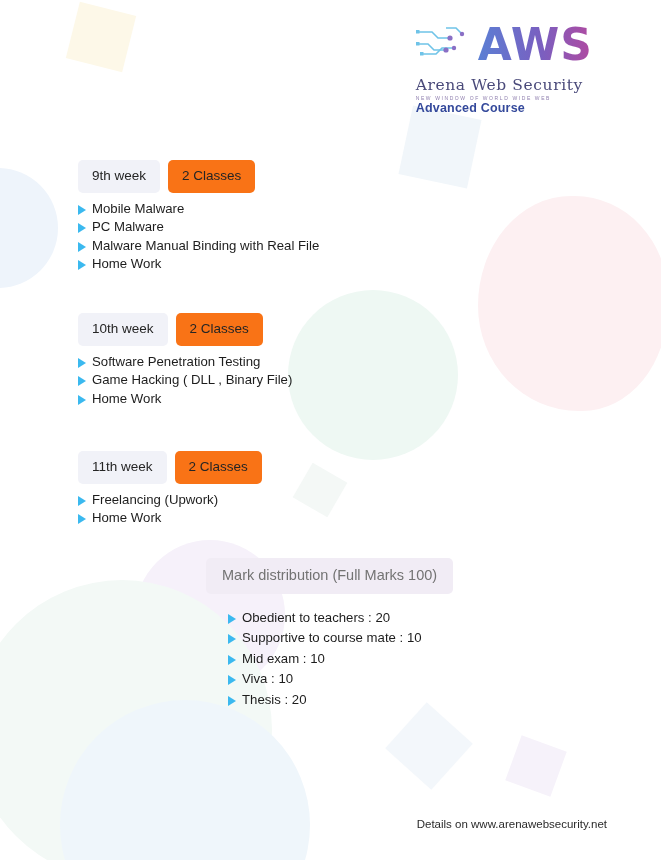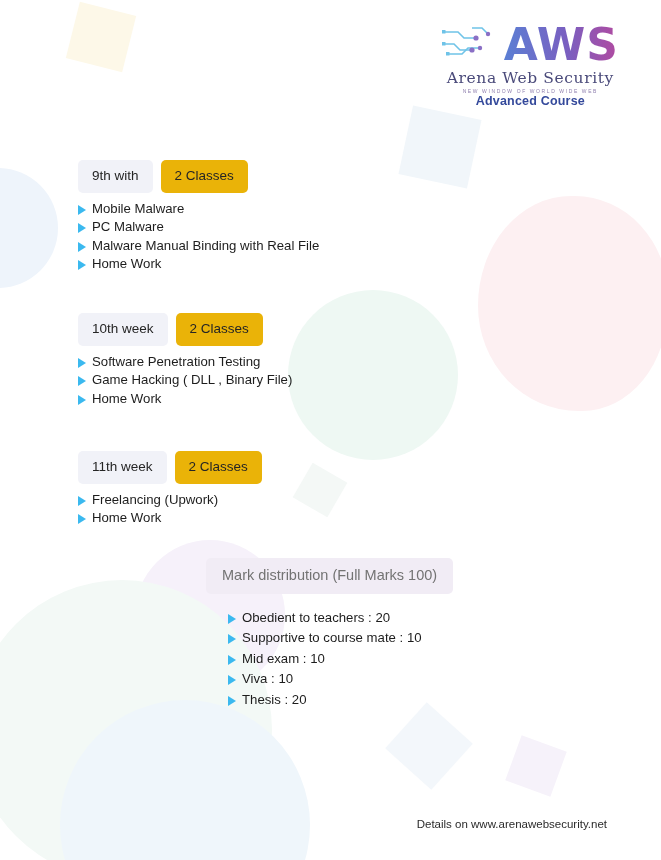--- a/index.html
+++ b/index.html
@@ -96,23 +96,23 @@
   .content {
     position: relative;
     z-index: 2;
     width: 661px;
     height: 860px;
   }
 
   
   .logo-block {
     position: absolute;
-    right: 42px;
+    right: 68px;
     top: 22px;
-    text-align: center;
+    text-align: left;
   }
   .logo-row {
     display: flex;
     align-items: center;
     justify-content: flex-end;
   }
   .logo-mark {
     margin-right: 2px;
   }
   .logo-aws {
@@ -123,21 +123,21 @@
     background: linear-gradient(90deg, #5b7fd4 0%, #7a5fc0 55%, #b14aa0 100%);
     -webkit-background-clip: text;
     background-clip: text;
     color: transparent;
     font-family: "DejaVu Sans", sans-serif;
   }
   .logo-name {
     font-size: 15.5px;
     color: #4a4a7a;
     letter-spacing: 0.6px;
-    margin-top: 1px;
+    margin-top: 8px;
     font-family: "DejaVu Serif", serif;
   }
   .logo-tag {
     font-size: 5px;
     color: #8f7fae;
     letter-spacing: 1.6px;
     margin-top: 1px;
   }
   .logo-sub {
     font-size: 12.5px;
@@ -159,21 +159,21 @@
   .pill {
     background: #f1f2f8;
     border-radius: 5px;
     padding: 9px 14px 10px 14px;
     font-size: 13.5px;
     color: #252525;
     line-height: 1;
     white-space: nowrap;
   }
   .pill.classes {
-    background: #eab308;
+    background: #f97316;
   }
   .items {
     margin-top: 8px;
     padding-left: 0;
   }
   .item {
     display: flex;
     align-items: flex-start;
     margin-bottom: 2px;
   }
@@ -267,21 +267,21 @@
       </span>
       <span class="logo-aws">AWS</span>
     </div>
     <div class="logo-name">Arena Web Security</div>
     <div class="logo-tag">NEW WINDOW OF WORLD WIDE WEB</div>
     <div class="logo-sub">Advanced Course</div>
   </div>
 
   <div class="week-block" style="top:160px;">
     <div class="pill-row">
-      <div class="pill">9th with</div>
+      <div class="pill">9th week</div>
       <div class="pill classes">2 Classes</div>
     </div>
     <div class="items">
       <div class="item">
         <span class="bullet"></span>
         <span class="item-text">Mobile Malware</span>
       </div>
       <div class="item">
         <span class="bullet"></span>
         <span class="item-text">PC Malware</span>

